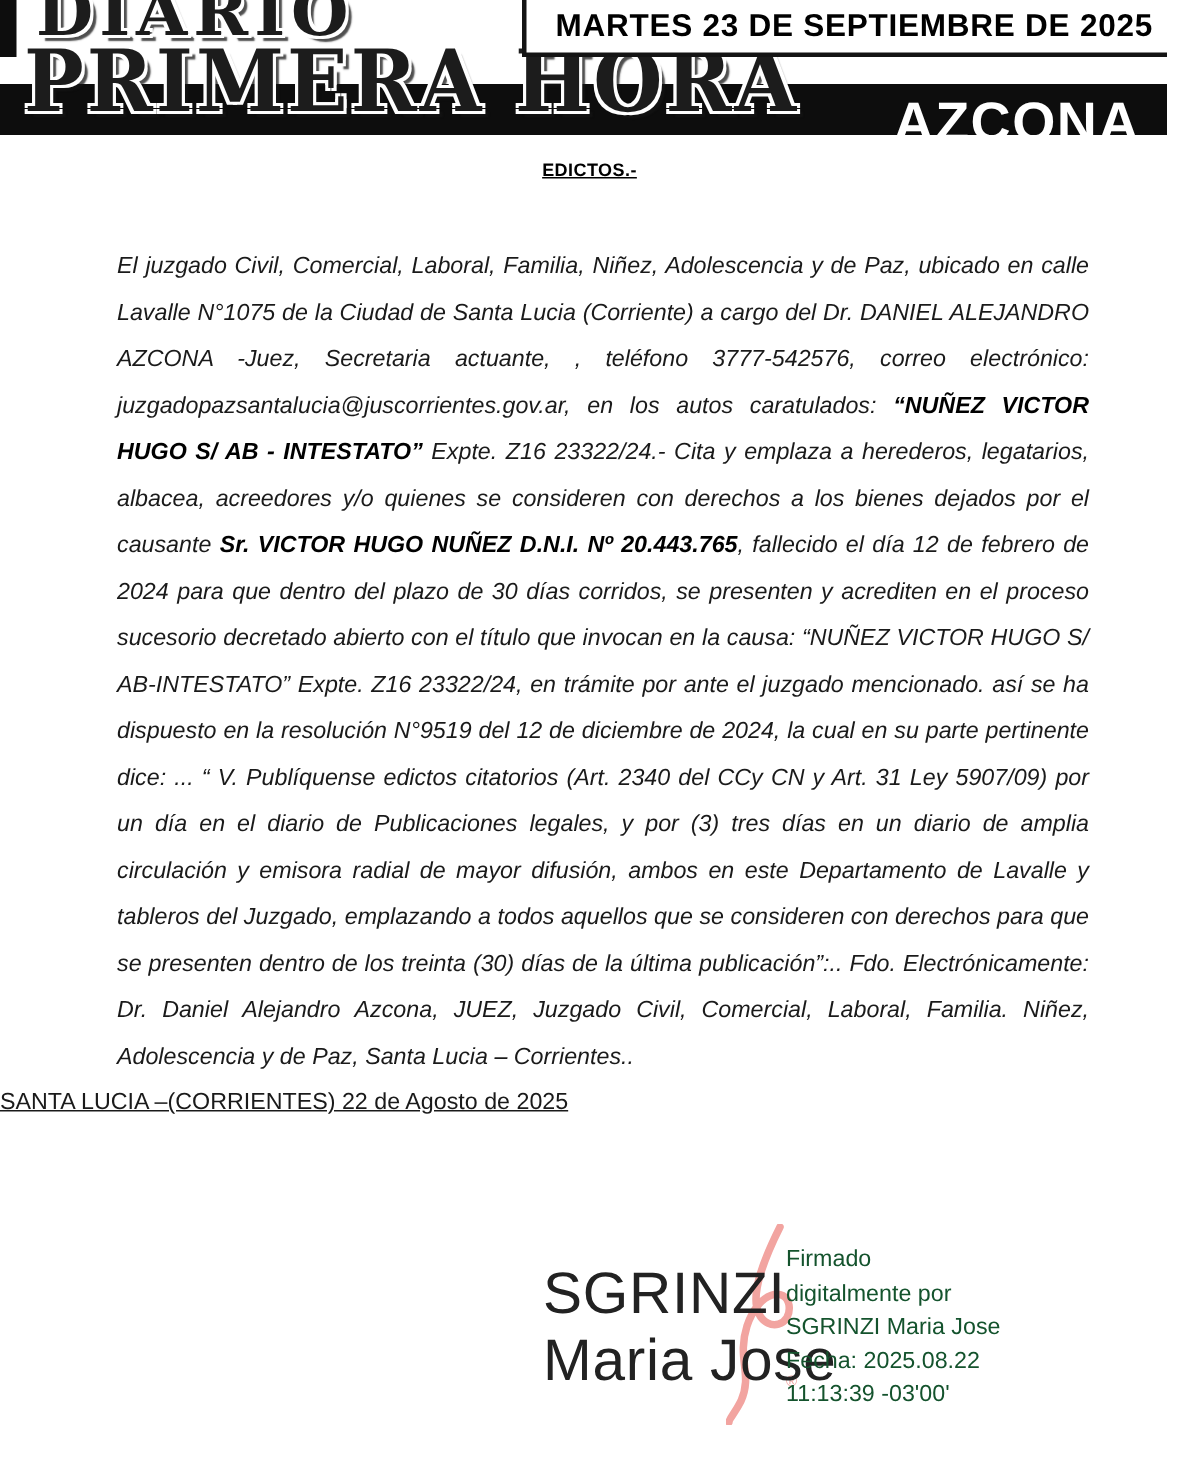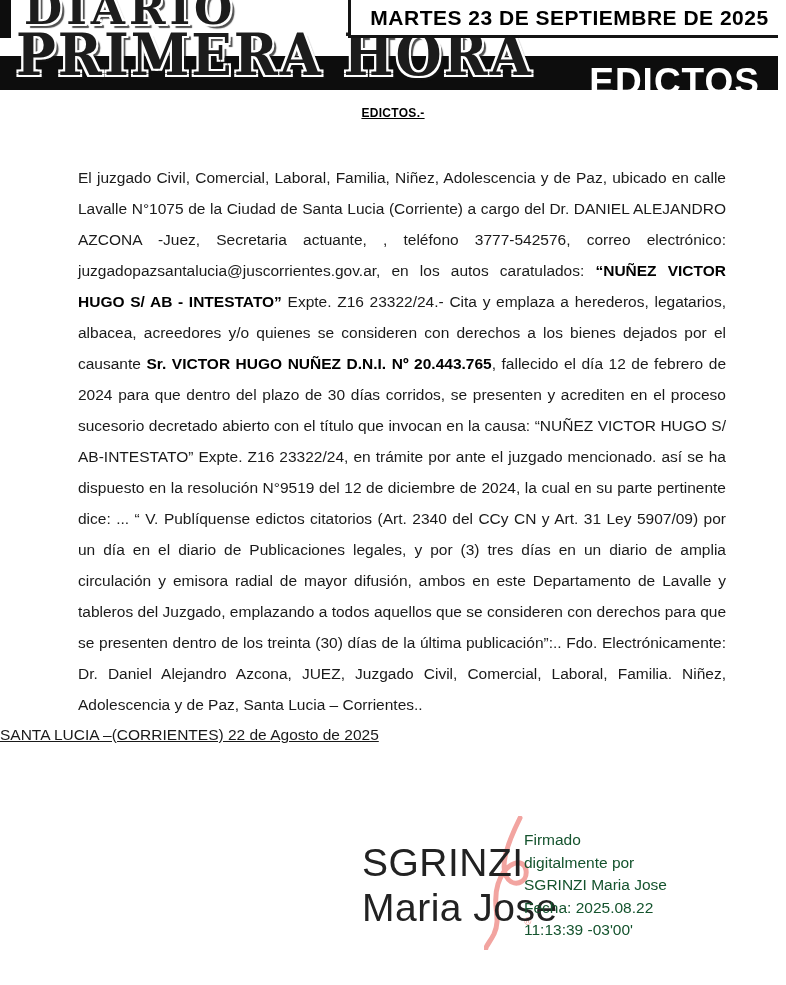--- a/index.html
+++ b/index.html
@@ -101,20 +101,21 @@
     color: #000000;
     letter-spacing: 0.3px;
   }
   .edict {
     margin: 42px 60px 0 78px;
     width: 648px;
     font-size: 15.5px;
     line-height: 31px;
     text-align: justify;
     color: #1a1a1a;
+    font-style: italic;
   }
   .edict .bold { font-weight: 700; color: #000; }
   .dateline {
     margin-top: 6px;
     text-align: left;
     font-size: 15.5px;
     text-decoration: underline;
     color: #1a1a1a;
   }
 
@@ -158,21 +159,21 @@
 <body>
 
 <div class="page">
 
   <header class="masthead">
     <div class="masthead-black-band"></div>
     <div class="masthead-left-bar"></div>
     <div class="masthead-diario">DIARIO</div>
     <div class="masthead-main">PRIMERA HORA</div>
     <div class="date-box">MARTES 23 DE SEPTIEMBRE DE 2025</div>
-    <div class="section-label">EDICTOS</div>
+    <div class="section-label">AZCONA</div>
   </header>
 
   <h1 class="doc-title">EDICTOS.-</h1>
 
   <p class="edict"><span>El juzgado Civil, Comercial, Laboral, Familia, Niñez, Adolescencia y de Paz, ubicado en calle Lavalle N°1075 de la Ciudad de Santa Lucia (Corriente)  a cargo del Dr. DANIEL ALEJANDRO AZCONA -Juez, Secretaria actuante, , teléfono 3777-542576, correo electrónico: juzgadopazsantalucia@juscorrientes.gov.ar, en los autos caratulados: </span><span class="bold">“NUÑEZ VICTOR HUGO S/ AB - INTESTATO”</span><span> Expte. Z16 23322/24.-  Cita y emplaza a herederos, legatarios, albacea, acreedores  y/o quienes se consideren con derechos a los bienes dejados por el causante </span><span class="bold">Sr. VICTOR HUGO NUÑEZ D.N.I. Nº 20.443.765</span><span>, fallecido el día 12 de febrero de 2024 para que dentro del plazo de 30 días corridos, se presenten y acrediten  en el proceso sucesorio decretado abierto con el título que invocan en la causa: “NUÑEZ VICTOR HUGO S/ AB-INTESTATO” Expte. Z16 23322/24, en trámite por ante el juzgado mencionado. así se ha dispuesto en la resolución N°9519 del 12 de diciembre de 2024, la cual en su parte pertinente dice: ... “ V. Publíquense edictos citatorios (Art. 2340 del CCy CN y Art. 31  Ley 5907/09) por un día en el diario de Publicaciones legales, y por (3) tres días en un diario de amplia circulación y emisora radial de mayor difusión, ambos en este Departamento de Lavalle y tableros del Juzgado, emplazando a todos aquellos que se consideren con derechos para que se presenten dentro de los treinta (30) días de la última publicación”:.. Fdo. Electrónicamente: Dr. Daniel Alejandro Azcona, JUEZ, Juzgado Civil, Comercial, Laboral, Familia. Niñez, Adolescencia  y de Paz, Santa Lucia – Corrientes..</span></p>
 
   <div class="dateline">SANTA LUCIA –(CORRIENTES) 22 de Agosto de 2025</div>
 
   <div class="signature">
     <svg class="sig-flourish" viewBox="0 0 62 134" xmlns="http://www.w3.org/2000/svg" aria-hidden="true">

